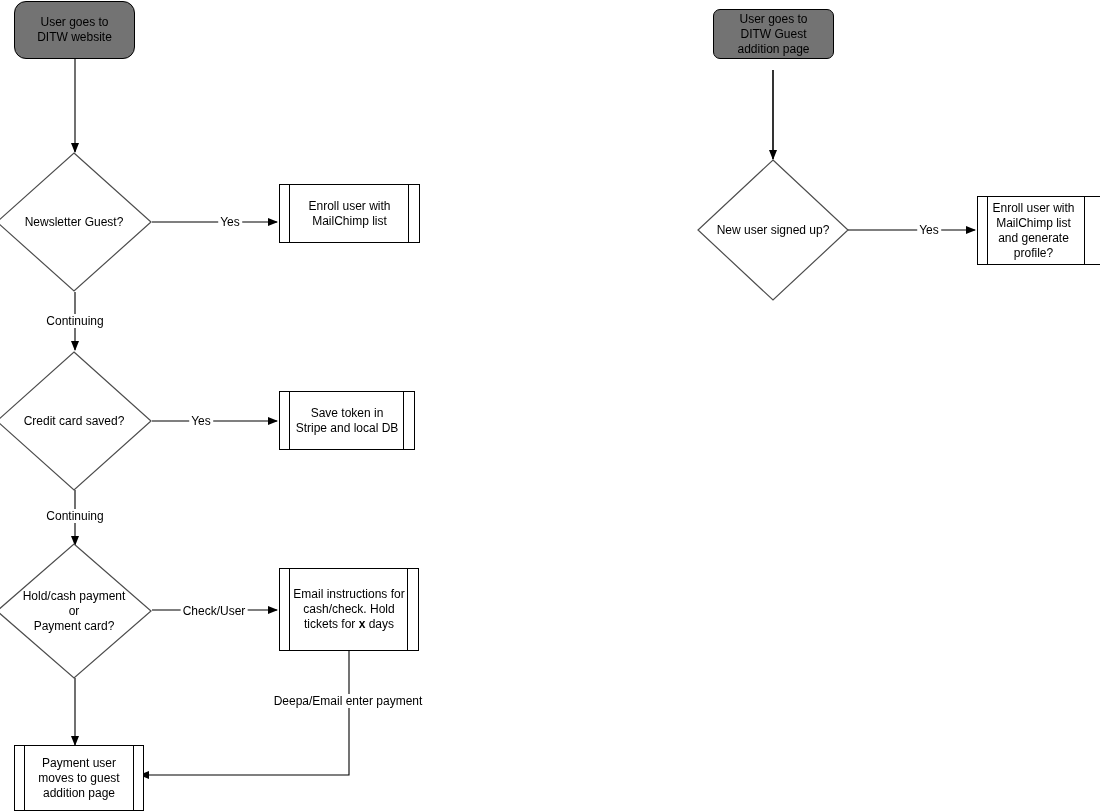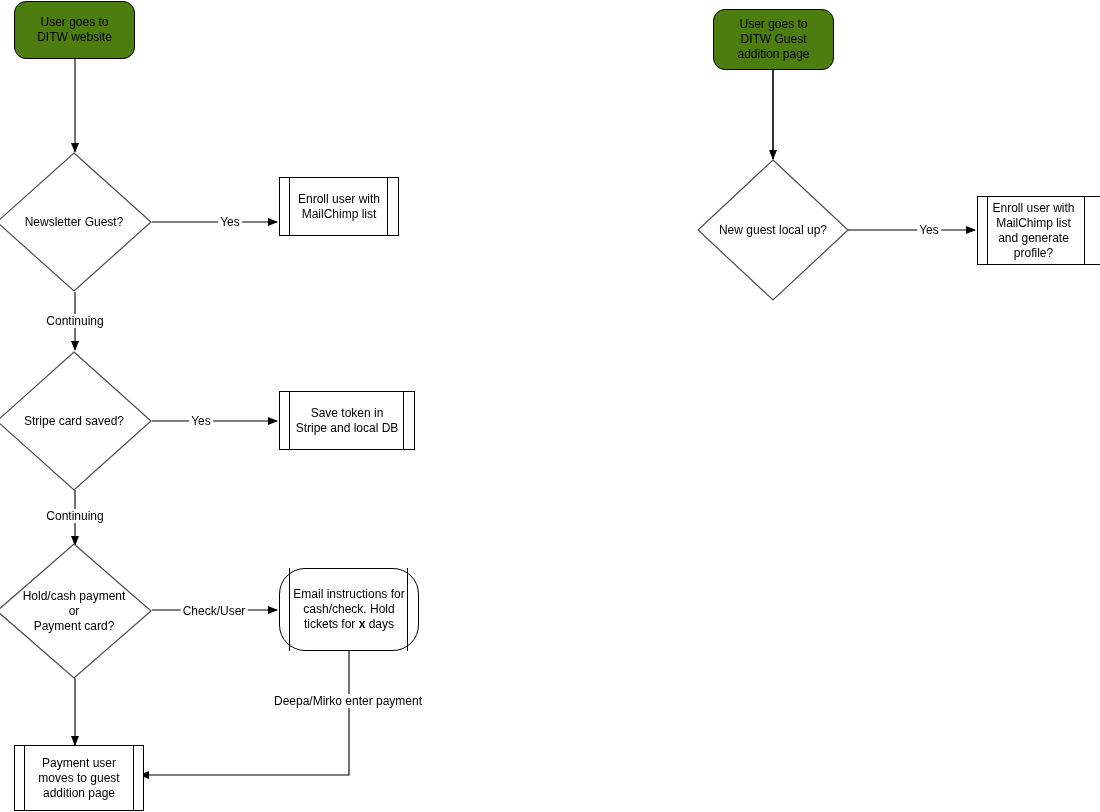--- a/index.html
+++ b/index.html
@@ -27,21 +27,21 @@
     pointer-events: none;
   }
   .node {
     position: absolute;
     box-sizing: border-box;
   }
   
   .terminator {
     border: 1px solid #000000;
     border-radius: 12px;
-    background: #4d7c0f;
+    background: #737373;
     display: flex;
     align-items: center;
     justify-content: center;
   }
   
   .predef {
     border: 1px solid #000000;
     background: #ffffff;
     display: flex;
     align-items: center;
@@ -135,86 +135,86 @@
     <div class="node-text">User goes to DITW website</div>
   </div>
 
   <div class="node decision" style="left:-4px; top:152px; width:156px; height:140px;">
     <svg viewBox="0 0 156 140" preserveAspectRatio="none">
       <polygon points="78,1 155,70 78,139 1,70" fill="#ffffff" stroke="#4d4d4d" stroke-width="1.2"></polygon>
     </svg>
     <div class="node-text">Newsletter Guest?</div>
   </div>
 
-  <div class="node predef" style="left:279px; top:177px; width:120px; height:59px;">
+  <div class="node predef" style="left:279px; top:184px; width:141px; height:59px;">
     <span class="bar-l"></span>
     <span class="bar-r"></span>
     <div class="node-text">Enroll user with MailChimp list</div>
   </div>
 
   <div class="node decision" style="left:-4px; top:351px; width:156px; height:140px;">
     <svg viewBox="0 0 156 140" preserveAspectRatio="none">
       <polygon points="78,1 155,70 78,139 1,70" fill="#ffffff" stroke="#4d4d4d" stroke-width="1.2"></polygon>
     </svg>
-    <div class="node-text">Stripe card saved?</div>
+    <div class="node-text">Credit card saved?</div>
   </div>
 
   <div class="node predef" style="left:279px; top:391px; width:136px; height:59px;">
     <span class="bar-l"></span>
     <span class="bar-r"></span>
     <div class="node-text">Save token in Stripe and local DB</div>
   </div>
 
   <div class="node decision" style="left:-4px; top:543px; width:156px; height:136px;">
     <svg viewBox="0 0 156 136" preserveAspectRatio="none">
       <polygon points="78,1 155,68 78,135 1,68" fill="#ffffff" stroke="#4d4d4d" stroke-width="1.2"></polygon>
     </svg>
     <div class="node-text">
       <span>Hold/cash payment</span><br>
       <span>or</span><br>
       <span>Payment card?</span>
     </div>
   </div>
 
-  <div class="node predef" style="left:279px; top:568px; width:140px; height:83px;border-radius:26px;">
+  <div class="node predef" style="left:279px; top:568px; width:140px; height:83px;">
     <span class="bar-l"></span>
     <span class="bar-r"></span>
     <div class="node-text" style="padding:0 10px;"><span>Email instructions for cash/check. Hold tickets for </span><span class="bold-x">x</span><span> days</span></div>
   </div>
 
   <div class="node predef" style="left:14px; top:745px; width:130px; height:66px;">
     <span class="bar-l"></span>
     <span class="bar-r" style="right:9px;"></span>
     <div class="node-text" style="padding:0 12px;">Payment user moves to guest addition page</div>
   </div>
 
-  <div class="node terminator" style="left:713px; top:9px; width:121px; height:61px;">
+  <div class="node terminator" style="left:713px; top:9px; width:121px; height:50px;border-radius:7px;">
     <div class="node-text">User goes to DITW Guest addition page</div>
   </div>
 
   <div class="node decision" style="left:697px; top:159px; width:152px; height:142px;">
     <svg viewBox="0 0 152 142" preserveAspectRatio="none">
       <polygon points="76,1 151,71 76,141 1,71" fill="#ffffff" stroke="#4d4d4d" stroke-width="1.2"></polygon>
     </svg>
-    <div class="node-text">New guest local up?</div>
+    <div class="node-text">New user signed up?</div>
   </div>
 
   <div class="node predef" style="left:977px; top:196px; width:131px; height:69px;">
     <span class="bar-l"></span>
     <span class="bar-r" style="right:22px;"></span>
     <div class="node-text" style="padding:0 30px 0 12px;">Enroll user with MailChimp list and generate profile?</div>
   </div>
 
   <div class="edge-label" style="left:230px; top:222px;">Yes</div>
 
   <div class="edge-label" style="left:75px; top:321px;">Continuing</div>
 
   <div class="edge-label" style="left:201px; top:421px;">Yes</div>
 
   <div class="edge-label" style="left:75px; top:516px;">Continuing</div>
 
   <div class="edge-label" style="left:214px; top:611px;">Check/User</div>
 
-  <div class="edge-label" style="left:348px; top:701px;">Deepa/Mirko enter payment</div>
+  <div class="edge-label" style="left:348px; top:701px;">Deepa/Email enter payment</div>
 
   <div class="edge-label" style="left:929px; top:230px;">Yes</div>
 
 </div>
 
 </body></html>

